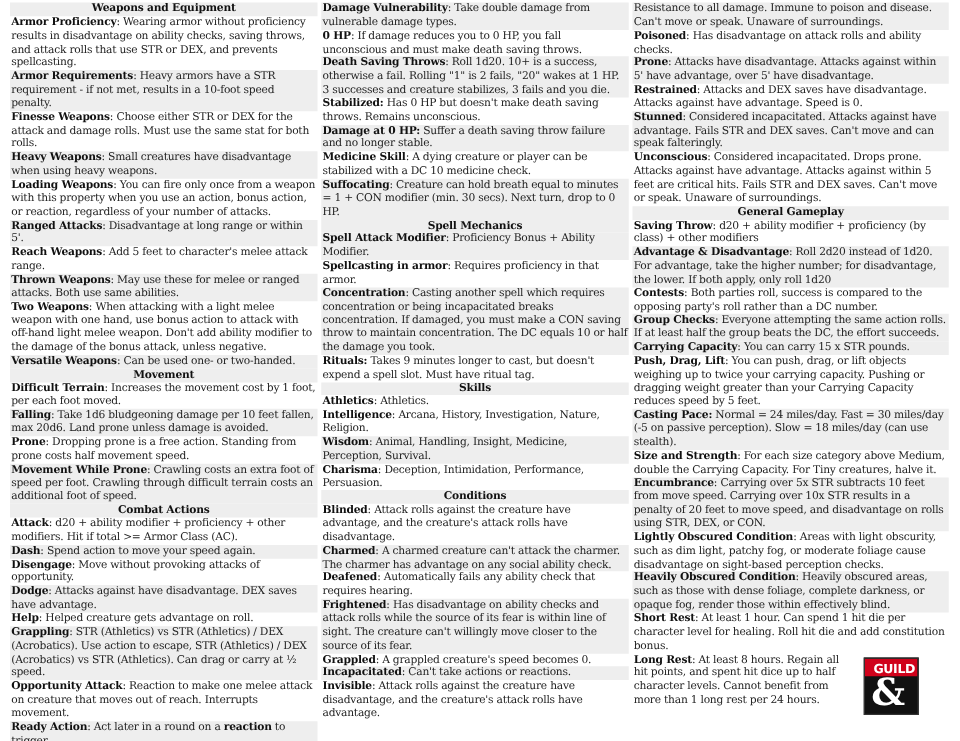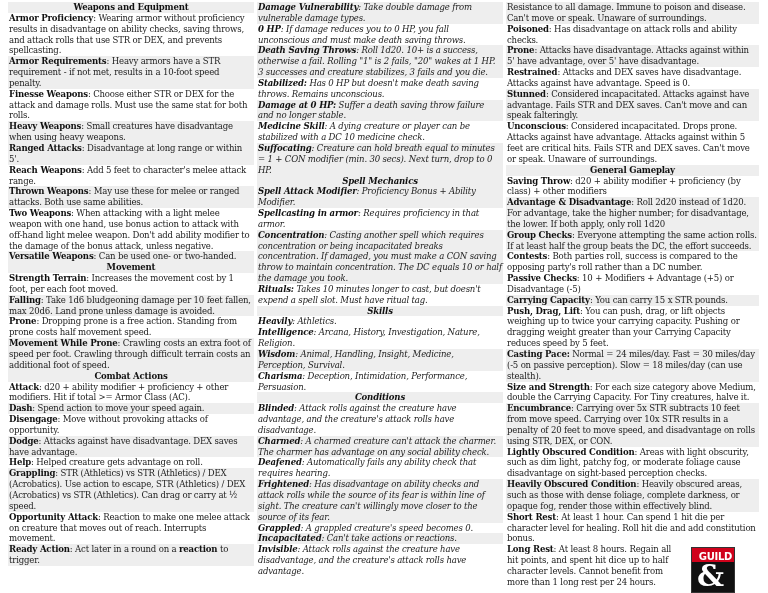--- a/index.html
+++ b/index.html
@@ -10,21 +10,21 @@
   }
   .page {
     position: relative; width: 768px; height: 420px;
     display: flex; box-sizing: border-box; padding: 2px 6px 0 8px;
   }
   .col {
     width: 246px; margin-right: 3px; font-size: 8.55px; line-height: 10.85px;
     letter-spacing: -0.18px;
   }
   .col:last-child { margin-right: 0; width: 253px; }
-  .col.c2 { width: 246px; font-style: italic; }
+  .col.c2 { width: 246px; }
   .entry { padding: 0 1px; }
   .entry.shaded { background: #eeeeee; }
   .entry b { font-weight: bold; color: #111; }
   .heading {
     text-align: center; font-weight: bold; background: #eeeeee;
     color: #111; padding: 0;
   }
   .logo-wrap { position: relative; }
   .logo {
     position: absolute; right: 24px; top: 3px; width: 42px; height: 44px;
@@ -44,27 +44,28 @@
 </head>
 <body>
 
 <div class="page">
   <div class="col c1" id="col0">
       <div class="heading">Weapons and Equipment</div>
       <div class="entry"><b>Armor Proficiency</b><span>: </span><span>Wearing armor without proficiency results in disadvantage on ability checks, saving throws, and attack rolls that use STR or DEX, and prevents spellcasting.</span></div>
       <div class="entry shaded"><b>Armor Requirements</b><span>: </span><span>Heavy armors have a STR requirement - if not met, results in a 10-foot speed penalty.</span></div>
       <div class="entry"><b>Finesse Weapons</b><span>: </span><span>Choose either STR or DEX for the attack and damage rolls. Must use the same stat for both rolls.</span></div>
       <div class="entry shaded"><b>Heavy Weapons</b><span>: </span><span>Small creatures have disadvantage when using heavy weapons.</span></div>
+      <div class="entry"><b>Loading Weapons</b><span>: </span><span>You can fire only once from a weapon with this property when you use an action, bonus action, or reaction, regardless of your number of attacks.</span></div>
       <div class="entry shaded"><b>Ranged Attacks</b><span>: </span><span>Disadvantage at long range or within 5'.</span></div>
       <div class="entry"><b>Reach Weapons</b><span>: </span><span>Add 5 feet to character's melee attack range.</span></div>
       <div class="entry shaded"><b>Thrown Weapons</b><span>: </span><span>May use these for melee or ranged attacks. Both use same abilities.</span></div>
       <div class="entry"><b>Two Weapons</b><span>: </span><span>When attacking with a light melee weapon with one hand, use bonus action to attack with off-hand light melee weapon. Don't add ability modifier to the damage of the bonus attack, unless negative.</span></div>
       <div class="entry shaded"><b>Versatile Weapons</b><span>: </span><span>Can be used one- or two-handed.</span></div>
       <div class="heading">Movement</div>
-      <div class="entry"><b>Strength Terrain</b><span>: </span><span>Increases the movement cost by 1 foot, per each foot moved.</span></div>
+      <div class="entry"><b>Difficult Terrain</b><span>: </span><span>Increases the movement cost by 1 foot, per each foot moved.</span></div>
       <div class="entry shaded"><b>Falling</b><span>: </span><span>Take 1d6 bludgeoning damage per 10 feet fallen, max 20d6. Land prone unless damage is avoided.</span></div>
       <div class="entry"><b>Prone</b><span>: </span><span>Dropping prone is a free action. Standing from prone costs half movement speed.</span></div>
       <div class="entry shaded"><b>Movement While Prone</b><span>: </span><span>Crawling costs an extra foot of speed per foot. Crawling through difficult terrain costs an additional foot of speed.</span></div>
       <div class="heading">Combat Actions</div>
       <div class="entry"><b>Attack</b><span>: </span><span>d20 + ability modifier + proficiency + other modifiers. Hit if total &gt;= Armor Class (AC).</span></div>
       <div class="entry shaded"><b>Dash</b><span>: </span><span>Spend action to move your speed again.</span></div>
       <div class="entry"><b>Disengage</b><span>: </span><span>Move without provoking attacks of opportunity.</span></div>
       <div class="entry shaded"><b>Dodge</b><span>: </span><span>Attacks against have disadvantage. DEX saves have advantage.</span></div>
       <div class="entry"><b>Help</b><span>: </span><span>Helped creature gets advantage on roll.</span></div>
       <div class="entry shaded"><b>Grappling</b><span>: </span><span>STR (Athletics) vs STR (Athletics) / DEX (Acrobatics). Use action to escape, STR (Athletics) / DEX (Acrobatics) vs STR (Athletics). Can drag or carry at ½ speed.</span></div>
@@ -76,23 +77,23 @@
       <div class="entry"><b>0 HP</b><span>: </span><span>If damage reduces you to 0 HP, you fall unconscious and must make death saving throws.</span></div>
       <div class="entry shaded"><b>Death Saving Throws</b><span>: </span><span>Roll 1d20. 10+ is a success, otherwise a fail. Rolling "1" is 2 fails, "20" wakes at 1 HP. 3 successes and creature stabilizes, 3 fails and you die.</span></div>
       <div class="entry"><b>Stabilized:</b><span> </span><span>Has 0 HP but doesn't make death saving throws. Remains unconscious.</span></div>
       <div class="entry shaded"><b>Damage at 0 HP:</b><span> </span><span>Suffer a death saving throw failure and no longer stable.</span></div>
       <div class="entry"><b>Medicine Skill</b><span>: </span><span>A dying creature or player can be stabilized with a DC 10 medicine check.</span></div>
       <div class="entry shaded"><b>Suffocating</b><span>: </span><span>Creature can hold breath equal to minutes = 1 + CON modifier (min. 30 secs). Next turn, drop to 0 HP.</span></div>
       <div class="heading">Spell Mechanics</div>
       <div class="entry shaded"><b>Spell Attack Modifier</b><span>: </span><span>Proficiency Bonus + Ability Modifier.</span></div>
       <div class="entry"><b>Spellcasting in armor</b><span>: </span><span>Requires proficiency in that armor.</span></div>
       <div class="entry shaded"><b>Concentration</b><span>: </span><span>Casting another spell which requires concentration or being incapacitated breaks concentration. If damaged, you must make a CON saving throw to maintain concentration. The DC equals 10 or half the damage you took.</span></div>
-      <div class="entry"><b>Rituals:</b><span> </span><span>Takes 10 minutes longer to cast, but doesn't expend a spell slot. Must have ritual tag.</span></div>
+      <div class="entry"><b>Rituals:</b><span> </span><span>Takes 9 minutes longer to cast, but doesn't expend a spell slot. Must have ritual tag.</span></div>
       <div class="heading">Skills</div>
-      <div class="entry"><b>Heavily</b><span>: </span><span>Athletics.</span></div>
+      <div class="entry"><b>Athletics</b><span>: </span><span>Athletics.</span></div>
       <div class="entry"><b>Intelligence</b><span>: </span><span>Arcana, History, Investigation, Nature, Religion.</span></div>
       <div class="entry shaded"><b>Wisdom</b><span>: </span><span>Animal, Handling, Insight, Medicine, Perception, Survival.</span></div>
       <div class="entry"><b>Charisma</b><span>: </span><span>Deception, Intimidation, Performance, Persuasion.</span></div>
       <div class="heading">Conditions</div>
       <div class="entry"><b>Blinded</b><span>: </span><span>Attack rolls against the creature have advantage, and the creature's attack rolls have disadvantage.</span></div>
       <div class="entry shaded"><b>Charmed</b><span>: </span><span>A charmed creature can't attack the charmer. The charmer has advantage on any social ability check.</span></div>
       <div class="entry"><b>Deafened</b><span>: </span><span>Automatically fails any ability check that requires hearing.</span></div>
       <div class="entry shaded"><b>Frightened</b><span>: </span><span>Has disadvantage on ability checks and attack rolls while the source of its fear is within line of sight. The creature can't willingly move closer to the source of its fear.</span></div>
       <div class="entry"><b>Grappled</b><span>: </span><span>A grappled creature's speed becomes 0.</span></div>
       <div class="entry shaded"><b>Incapacitated</b><span>: </span><span>Can't take actions or reactions.</span></div>
@@ -101,23 +102,22 @@
   <div class="col c3" id="col2">
       <div class="entry shaded"><span>Resistance to all damage. Immune to poison and disease. Can't move or speak. Unaware of surroundings.</span></div>
       <div class="entry"><b>Poisoned</b><span>: </span><span>Has disadvantage on attack rolls and ability checks.</span></div>
       <div class="entry shaded"><b>Prone</b><span>: </span><span>Attacks have disadvantage. Attacks against within 5' have advantage, over 5' have disadvantage.</span></div>
       <div class="entry"><b>Restrained</b><span>: </span><span>Attacks and DEX saves have disadvantage. Attacks against have advantage. Speed is 0.</span></div>
       <div class="entry shaded"><b>Stunned</b><span>: </span><span>Considered incapacitated. Attacks against have advantage. Fails STR and DEX saves. Can't move and can speak falteringly.</span></div>
       <div class="entry"><b>Unconscious</b><span>: </span><span>Considered incapacitated. Drops prone. Attacks against have advantage. Attacks against within 5 feet are critical hits. Fails STR and DEX saves. Can't move or speak. Unaware of surroundings.</span></div>
       <div class="heading">General Gameplay</div>
       <div class="entry"><b>Saving Throw</b><span>: </span><span>d20 + ability modifier + proficiency (by class) + other modifiers</span></div>
       <div class="entry shaded"><b>Advantage &amp; Disadvantage</b><span>: </span><span>Roll 2d20 instead of 1d20. For advantage, take the higher number; for disadvantage, the lower. If both apply, only roll 1d20</span></div>
+      <div class="entry"><b>Contests</b><span>: </span><span>Both parties roll, success is compared to the opposing party's roll rather than a DC number.</span></div>
       <div class="entry shaded"><b>Group Checks</b><span>: </span><span>Everyone attempting the same action rolls. If at least half the group beats the DC, the effort succeeds.</span></div>
-      <div class="entry"><b>Contests</b><span>: </span><span>Both parties roll, success is compared to the opposing party's roll rather than a DC number.</span></div>
-      <div class="entry"><b>Passive Checks</b><span>: </span><span>10 + Modifiers + Advantage (+5) or Disadvantage (-5)</span></div>
       <div class="entry shaded"><b>Carrying Capacity</b><span>: </span><span>You can carry 15 x STR pounds.</span></div>
       <div class="entry"><b>Push, Drag, Lift</b><span>: </span><span>You can push, drag, or lift objects weighing up to twice your carrying capacity. Pushing or dragging weight greater than your Carrying Capacity reduces speed by 5 feet.</span></div>
       <div class="entry shaded"><b>Casting Pace:</b><span> </span><span>Normal = 24 miles/day. Fast = 30 miles/day (-5 on passive perception). Slow = 18 miles/day (can use stealth).</span></div>
       <div class="entry"><b>Size and Strength</b><span>: </span><span>For each size category above Medium, double the Carrying Capacity. For Tiny creatures, halve it.</span></div>
       <div class="entry shaded"><b>Encumbrance</b><span>: </span><span>Carrying over 5x STR subtracts 10 feet from move speed. Carrying over 10x STR results in a penalty of 20 feet to move speed, and disadvantage on rolls using STR, DEX, or CON.</span></div>
       <div class="entry"><b>Lightly Obscured Condition</b><span>: </span><span>Areas with light obscurity, such as dim light, patchy fog, or moderate foliage cause disadvantage on sight-based perception checks.</span></div>
       <div class="entry shaded"><b>Heavily Obscured Condition</b><span>: </span><span>Heavily obscured areas, such as those with dense foliage, complete darkness, or opaque fog, render those within effectively blind.</span></div>
       <div class="entry"><b>Short Rest</b><span>: </span><span>At least 1 hour. Can spend 1 hit die per character level for healing. Roll hit die and add constitution bonus.</span></div>
       <div class="logo-wrap">
         <div class="entry long-rest"><b>Long Rest</b><span>: </span><span>At least 8 hours. Regain all hit points, and spent hit dice up to half character levels. Cannot benefit from more than 1 long rest per 24 hours.</span></div>

